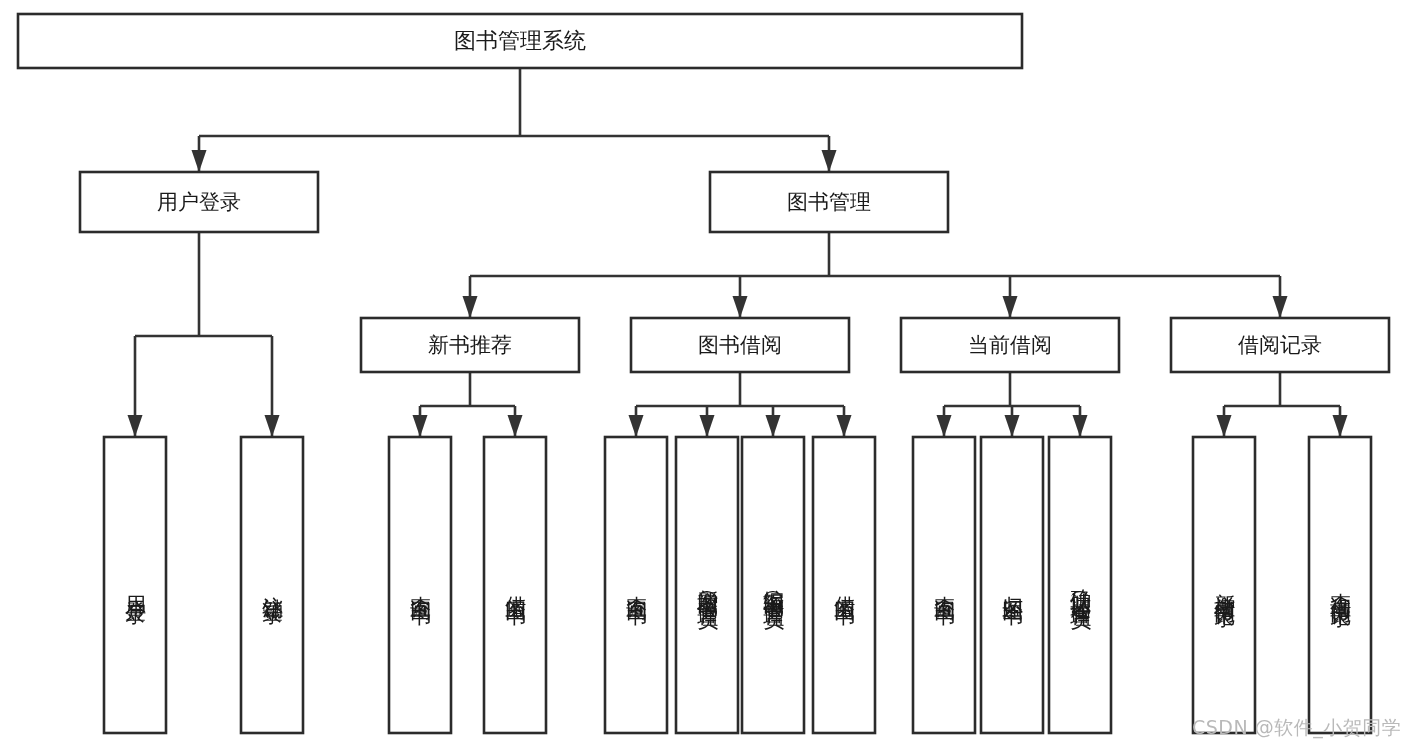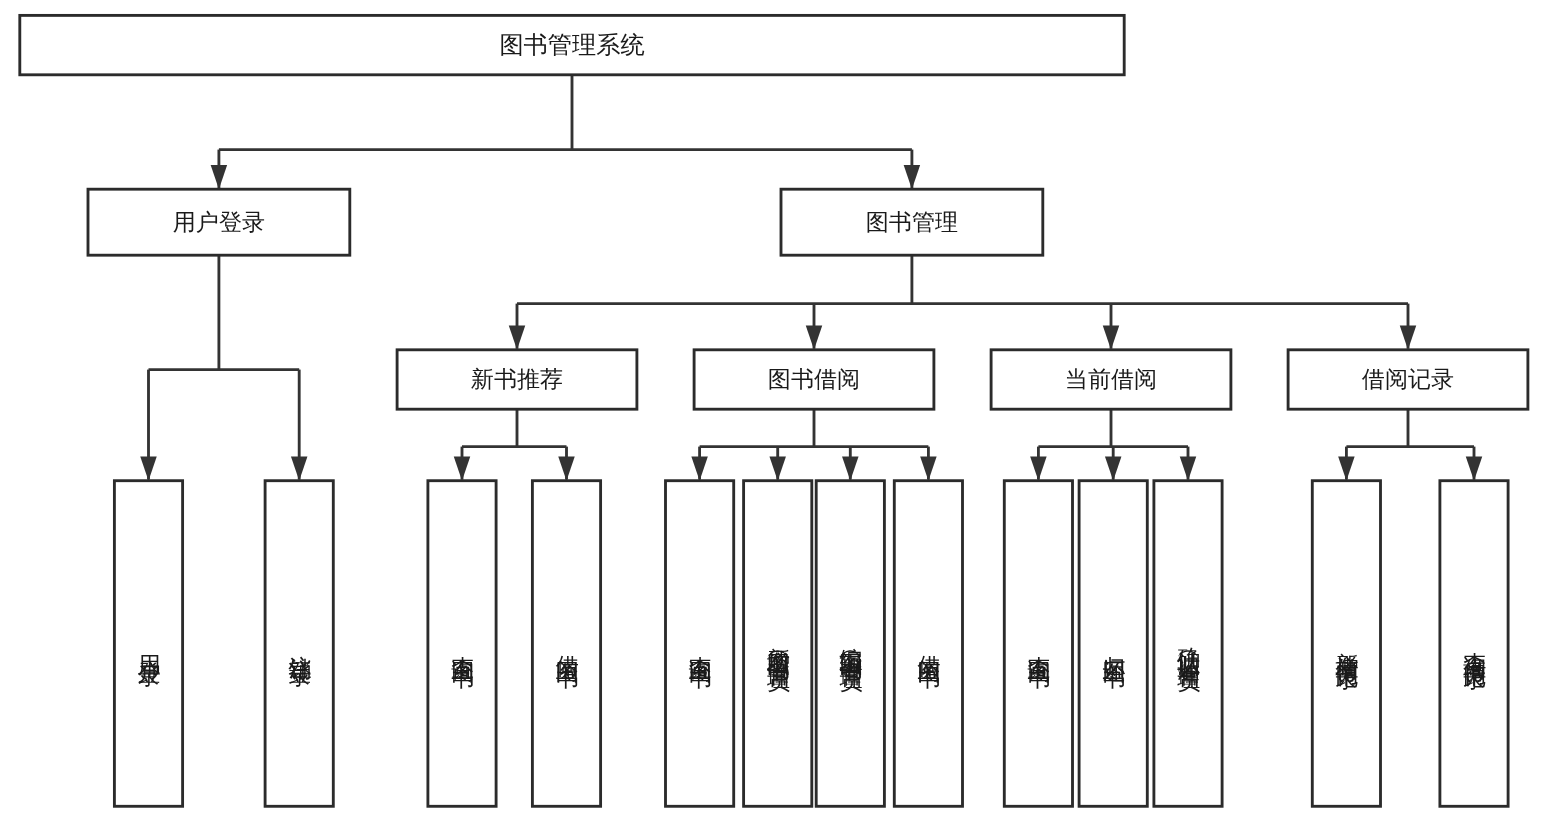--- a/index.html
+++ b/index.html
@@ -218,14 +218,15 @@
       <div class="vlabel" style="left: 676px; top: 437px; width: 62px; height: 296px;">新增图书（管理员）</div>
       <div class="vlabel" style="left: 742px; top: 437px; width: 62px; height: 296px;">编辑图书（管理员）</div>
       <div class="vlabel" style="left: 813px; top: 437px; width: 62px; height: 296px;">借阅图书</div>
       <div class="vlabel" style="left: 913px; top: 437px; width: 62px; height: 296px;">查询图书</div>
       <div class="vlabel" style="left: 981px; top: 437px; width: 62px; height: 296px;">归还图书</div>
       <div class="vlabel" style="left: 1049px; top: 437px; width: 62px; height: 296px;">确认归还（管理员）</div>
       <div class="vlabel" style="left: 1193px; top: 437px; width: 62px; height: 296px;">新增借阅记录</div>
       <div class="vlabel" style="left: 1309px; top: 437px; width: 62px; height: 296px;">查询借阅记录</div>
     </div>
 
+  <div class="watermark" style="left: 1192px; top: 715px;">CSDN @软件_小贺同学</div>
 
 </div>
 
 </body></html>

